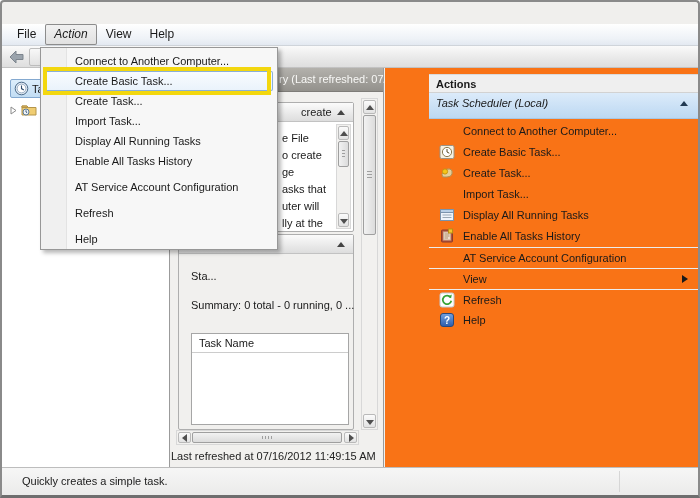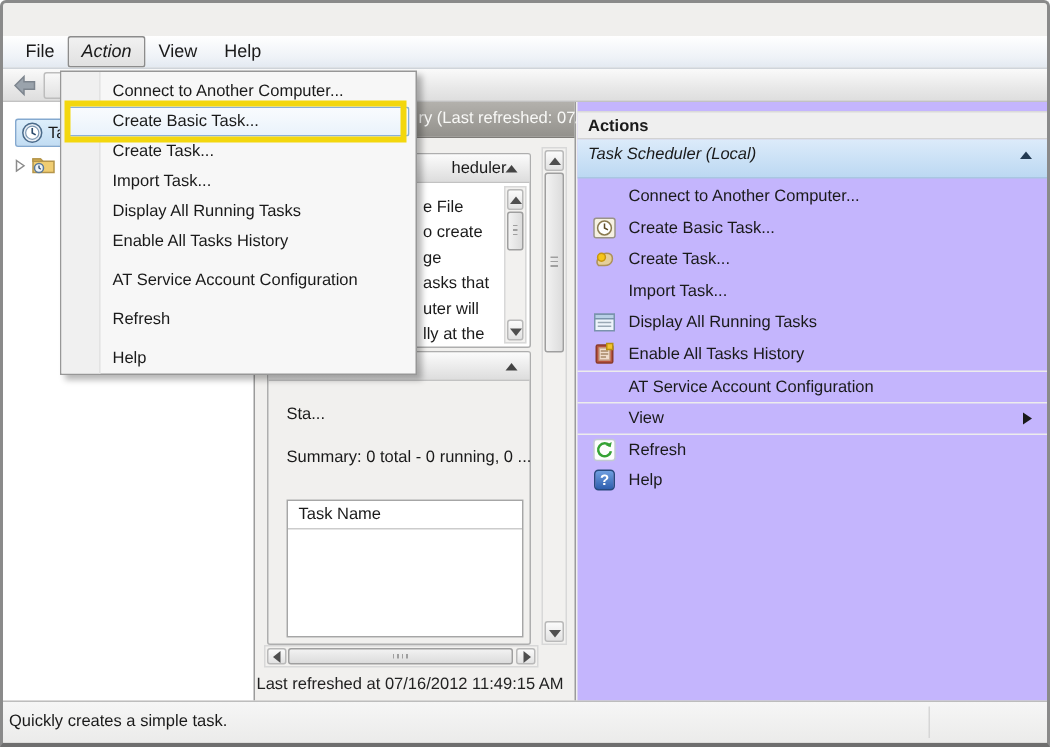--- a/index.html
+++ b/index.html
@@ -114,40 +114,40 @@
   .tri-right { position:absolute; top:50%; left:4px; margin-top:-4px; width:0; height:0;
     border-top:4px solid transparent; border-bottom:4px solid transparent; border-left:5px solid #4f4f4f; }
   .hsb-thumb { position:absolute; left:15px; top:1px; bottom:1px; width:150px;
     background:linear-gradient(#f2f2f2,#dcdcdc); border:1px solid #9f9f9f; border-radius:2px; }
   .hsb-grip { position:absolute; top:3px; bottom:3px; left:50%; margin-left:-5px; width:10px;
     background:repeating-linear-gradient(90deg,#9f9f9f 0 1px, transparent 1px 3px); }
   .mp-last-refreshed { position:absolute; left:0; top:382px; width:192px; text-align:center;
     color:#222; white-space:nowrap; }
 
   
-  .actions-panel { position:absolute; left:383px; top:66px; right:0; bottom:28px; background:#c4b5fd; }
+  .actions-panel { position:absolute; left:383px; top:66px; right:0; bottom:28px; background:#f97316;padding-left:44px; }
   .ap-header { margin-top:6px; height:19px; line-height:18px; padding-left:7px; font-weight:bold;
     background:#efefef; border-top:1px solid #dadada; border-bottom:1px solid #d2d2d2; }
   .ap-group { height:26px; line-height:20px; padding-left:7px; position:relative;
     background:linear-gradient(#dcebfa,#bcd8f2); border-bottom:1px solid #a9c6e2;font-style:italic; }
   .ap-group .collapse-arrow { right:10px; top:8px; border-bottom-color:#223a52; }
   .ap-items { margin-top:2px; }
   .ap-item { height:21px; line-height:21px; padding-left:34px; position:relative; white-space:nowrap; }
   .ap-item.sep { border-top:1px solid #ececec; }
   .ap-item .ap-icon { position:absolute; left:10px; top:2px; width:16px; height:16px; }
   .submenu-arrow { position:absolute; right:10px; top:6px; width:0; height:0;
     border-top:4px solid transparent; border-bottom:4px solid transparent; border-left:6px solid #1a1a1a; }
   .help-badge { display:block; width:14px; height:14px; margin:1px; border-radius:3px;
     background:linear-gradient(#6f9fe0,#2f5fae); border:1px solid #27497e; color:#fff; font-weight:bold;
     font-size:10px; text-align:center; line-height:14px; }
 
   
   .statusbar { position:absolute; left:0; right:0; bottom:0; height:28px;
     background:linear-gradient(#f6f6f6,#ebebea); border-top:1px solid #bdbdbd; }
-  .statusbar-text { position:absolute; left:4px; top:7px; font-size:11px; }
+  .statusbar-text { position:absolute; left:20px; top:7px; font-size:11px; }
   .statusbar-divider { position:absolute; left:617px; top:3px; bottom:3px; width:1px; background:#d6d6d6; }
 
   
   .action-menu { position:absolute; left:38px; top:45px; width:238px; height:203px; z-index:50;
     background:#f7f7f7; border:1px solid #979797; box-shadow:3px 3px 4px rgba(0,0,0,.28); }
   .menu-gutter { position:absolute; left:0; top:0; bottom:0; width:26px; background:#f0f0f0;
     border-right:1px solid #e3e3e3; }
   .menu-items { position:absolute; left:0; right:0; top:3px; }
   .menu-item { height:20px; line-height:20px; padding-left:34px; position:relative; font-size:11px;
     white-space:nowrap; }
@@ -197,21 +197,21 @@
     </svg>
   </div>
 
   <div class="middle-panel">
     <div class="mp-header">
       <span class="mp-header-text">ry (Last refreshed: 07/</span>
     </div>
 
     <div class="overview-box">
       <div class="box-header">
-        <span class="overview-header-text">heduler</span>
+        <span class="overview-header-text">create</span>
         <span class="collapse-arrow"></span>
       </div>
       <div class="overview-lines">
         <div>e File</div>
         <div>o create</div>
         <div>ge</div>
         <div>asks that</div>
         <div>uter will</div>
         <div>lly at the</div>
       </div>

